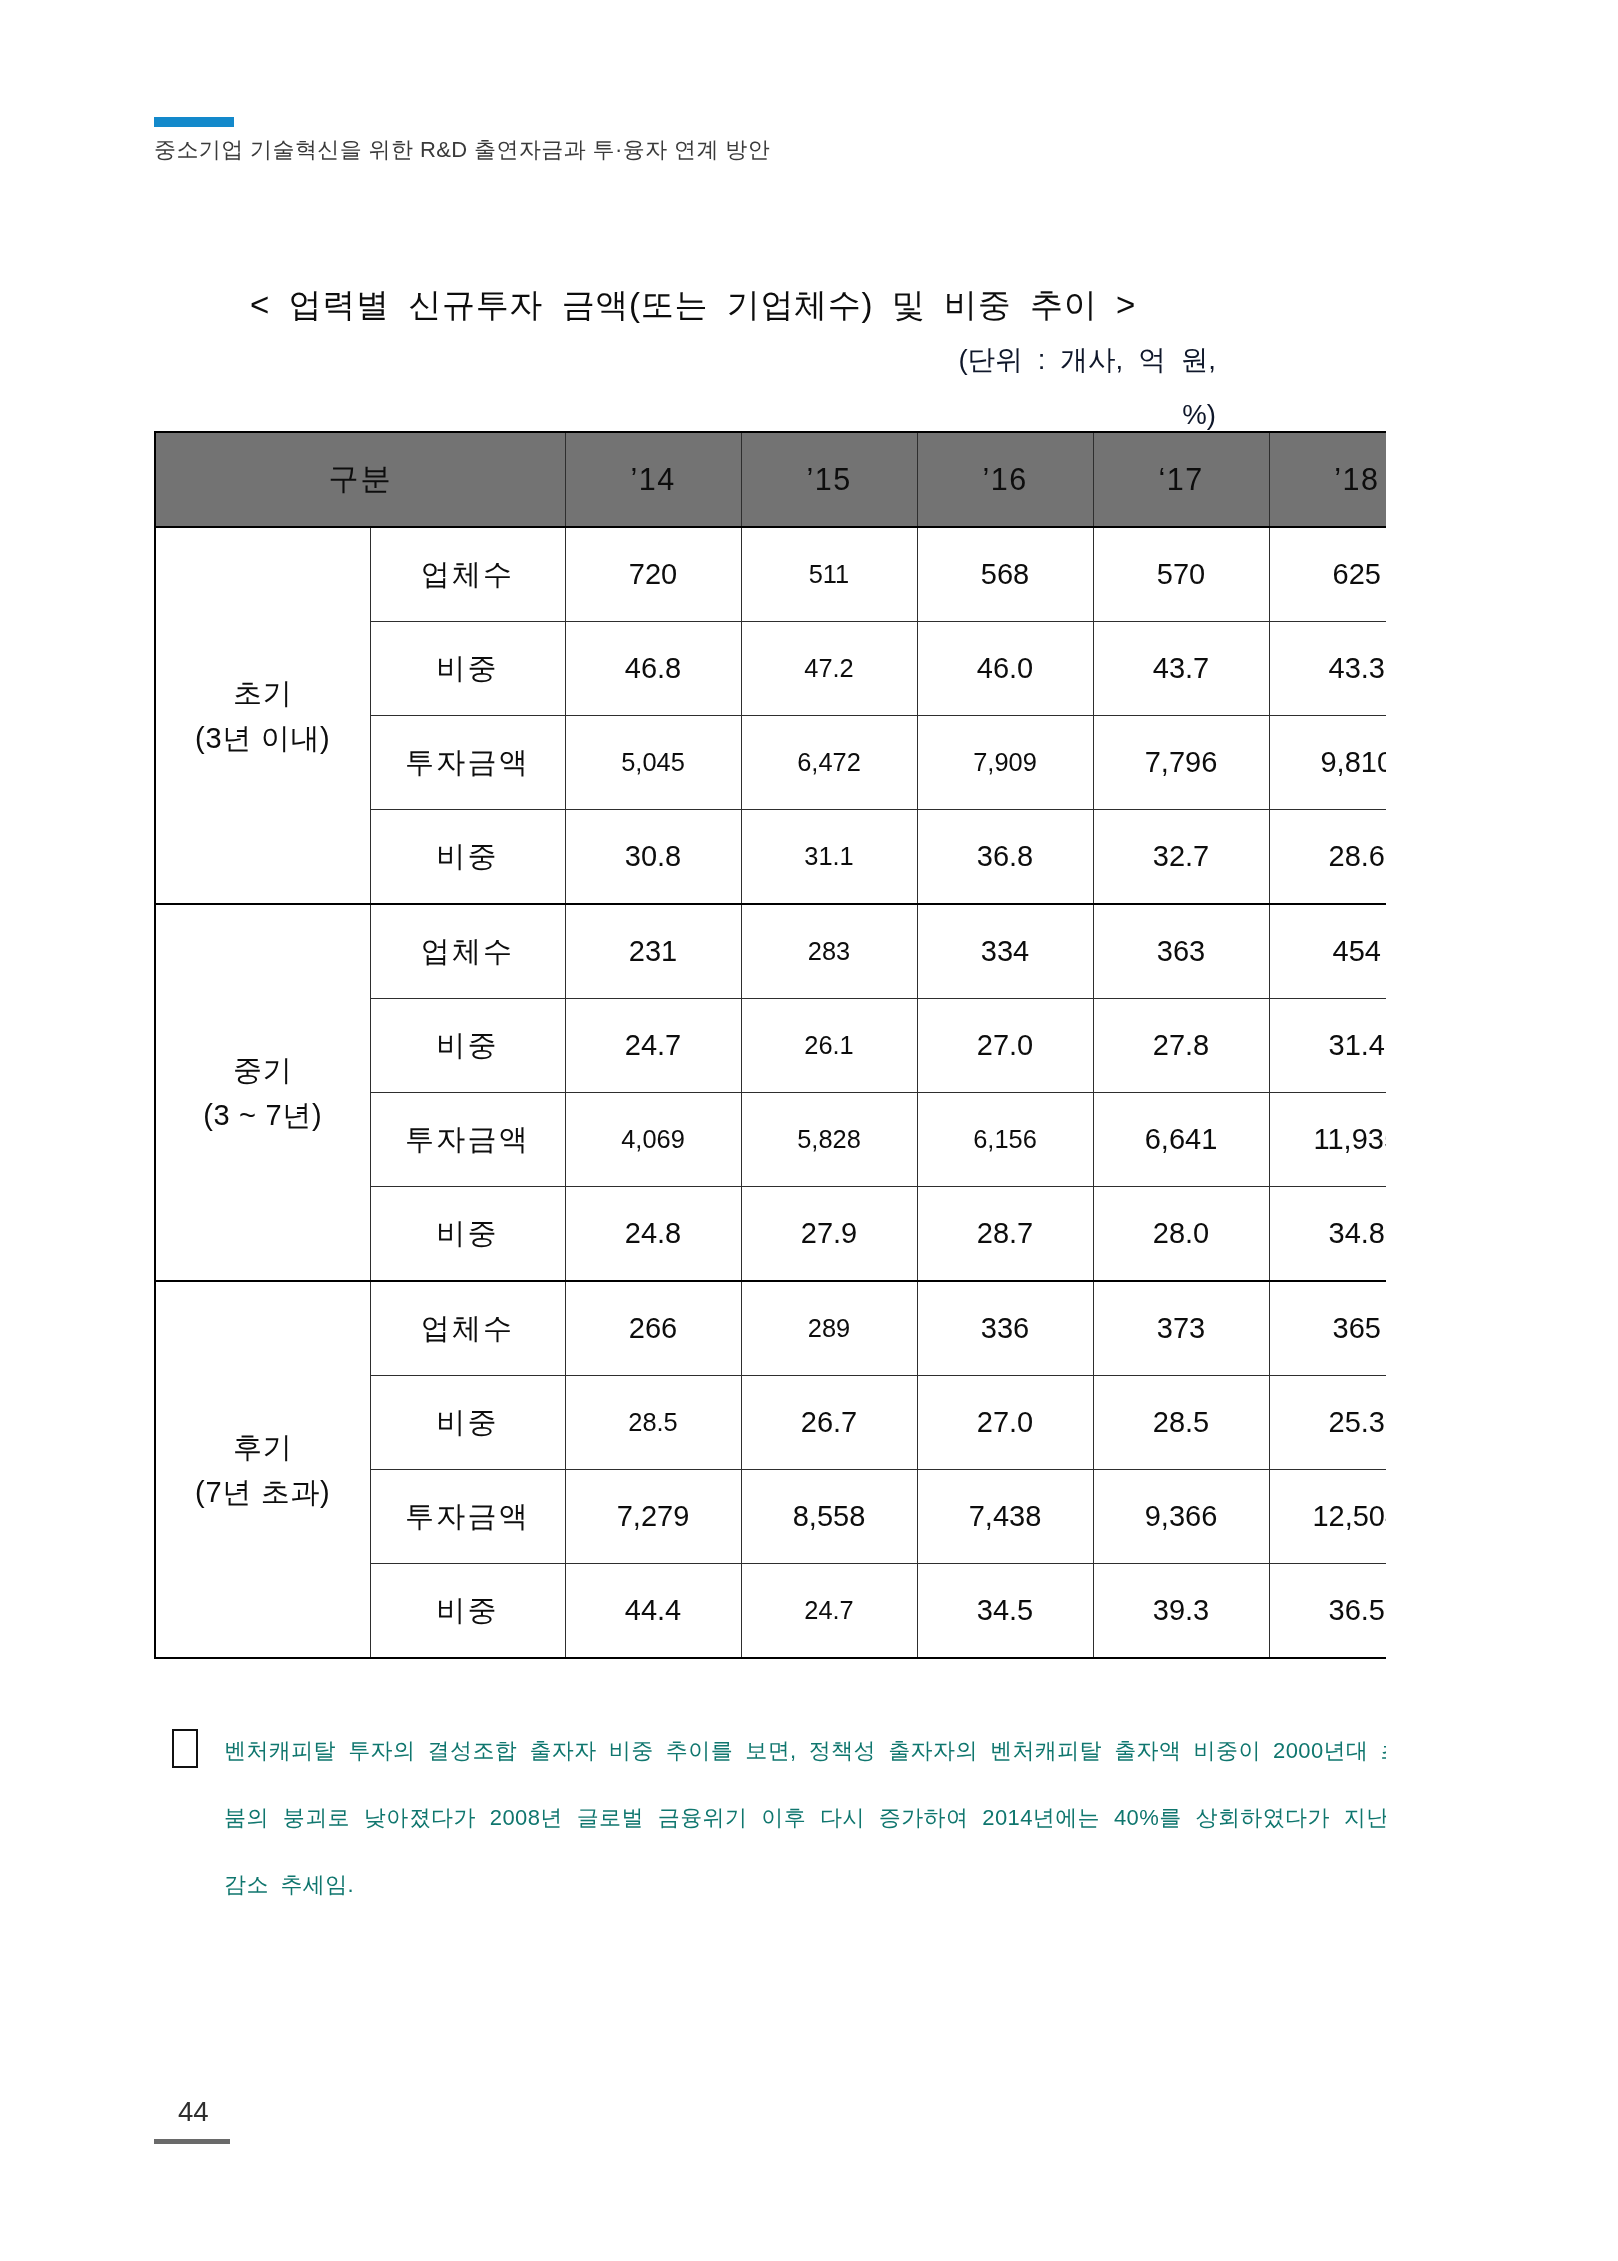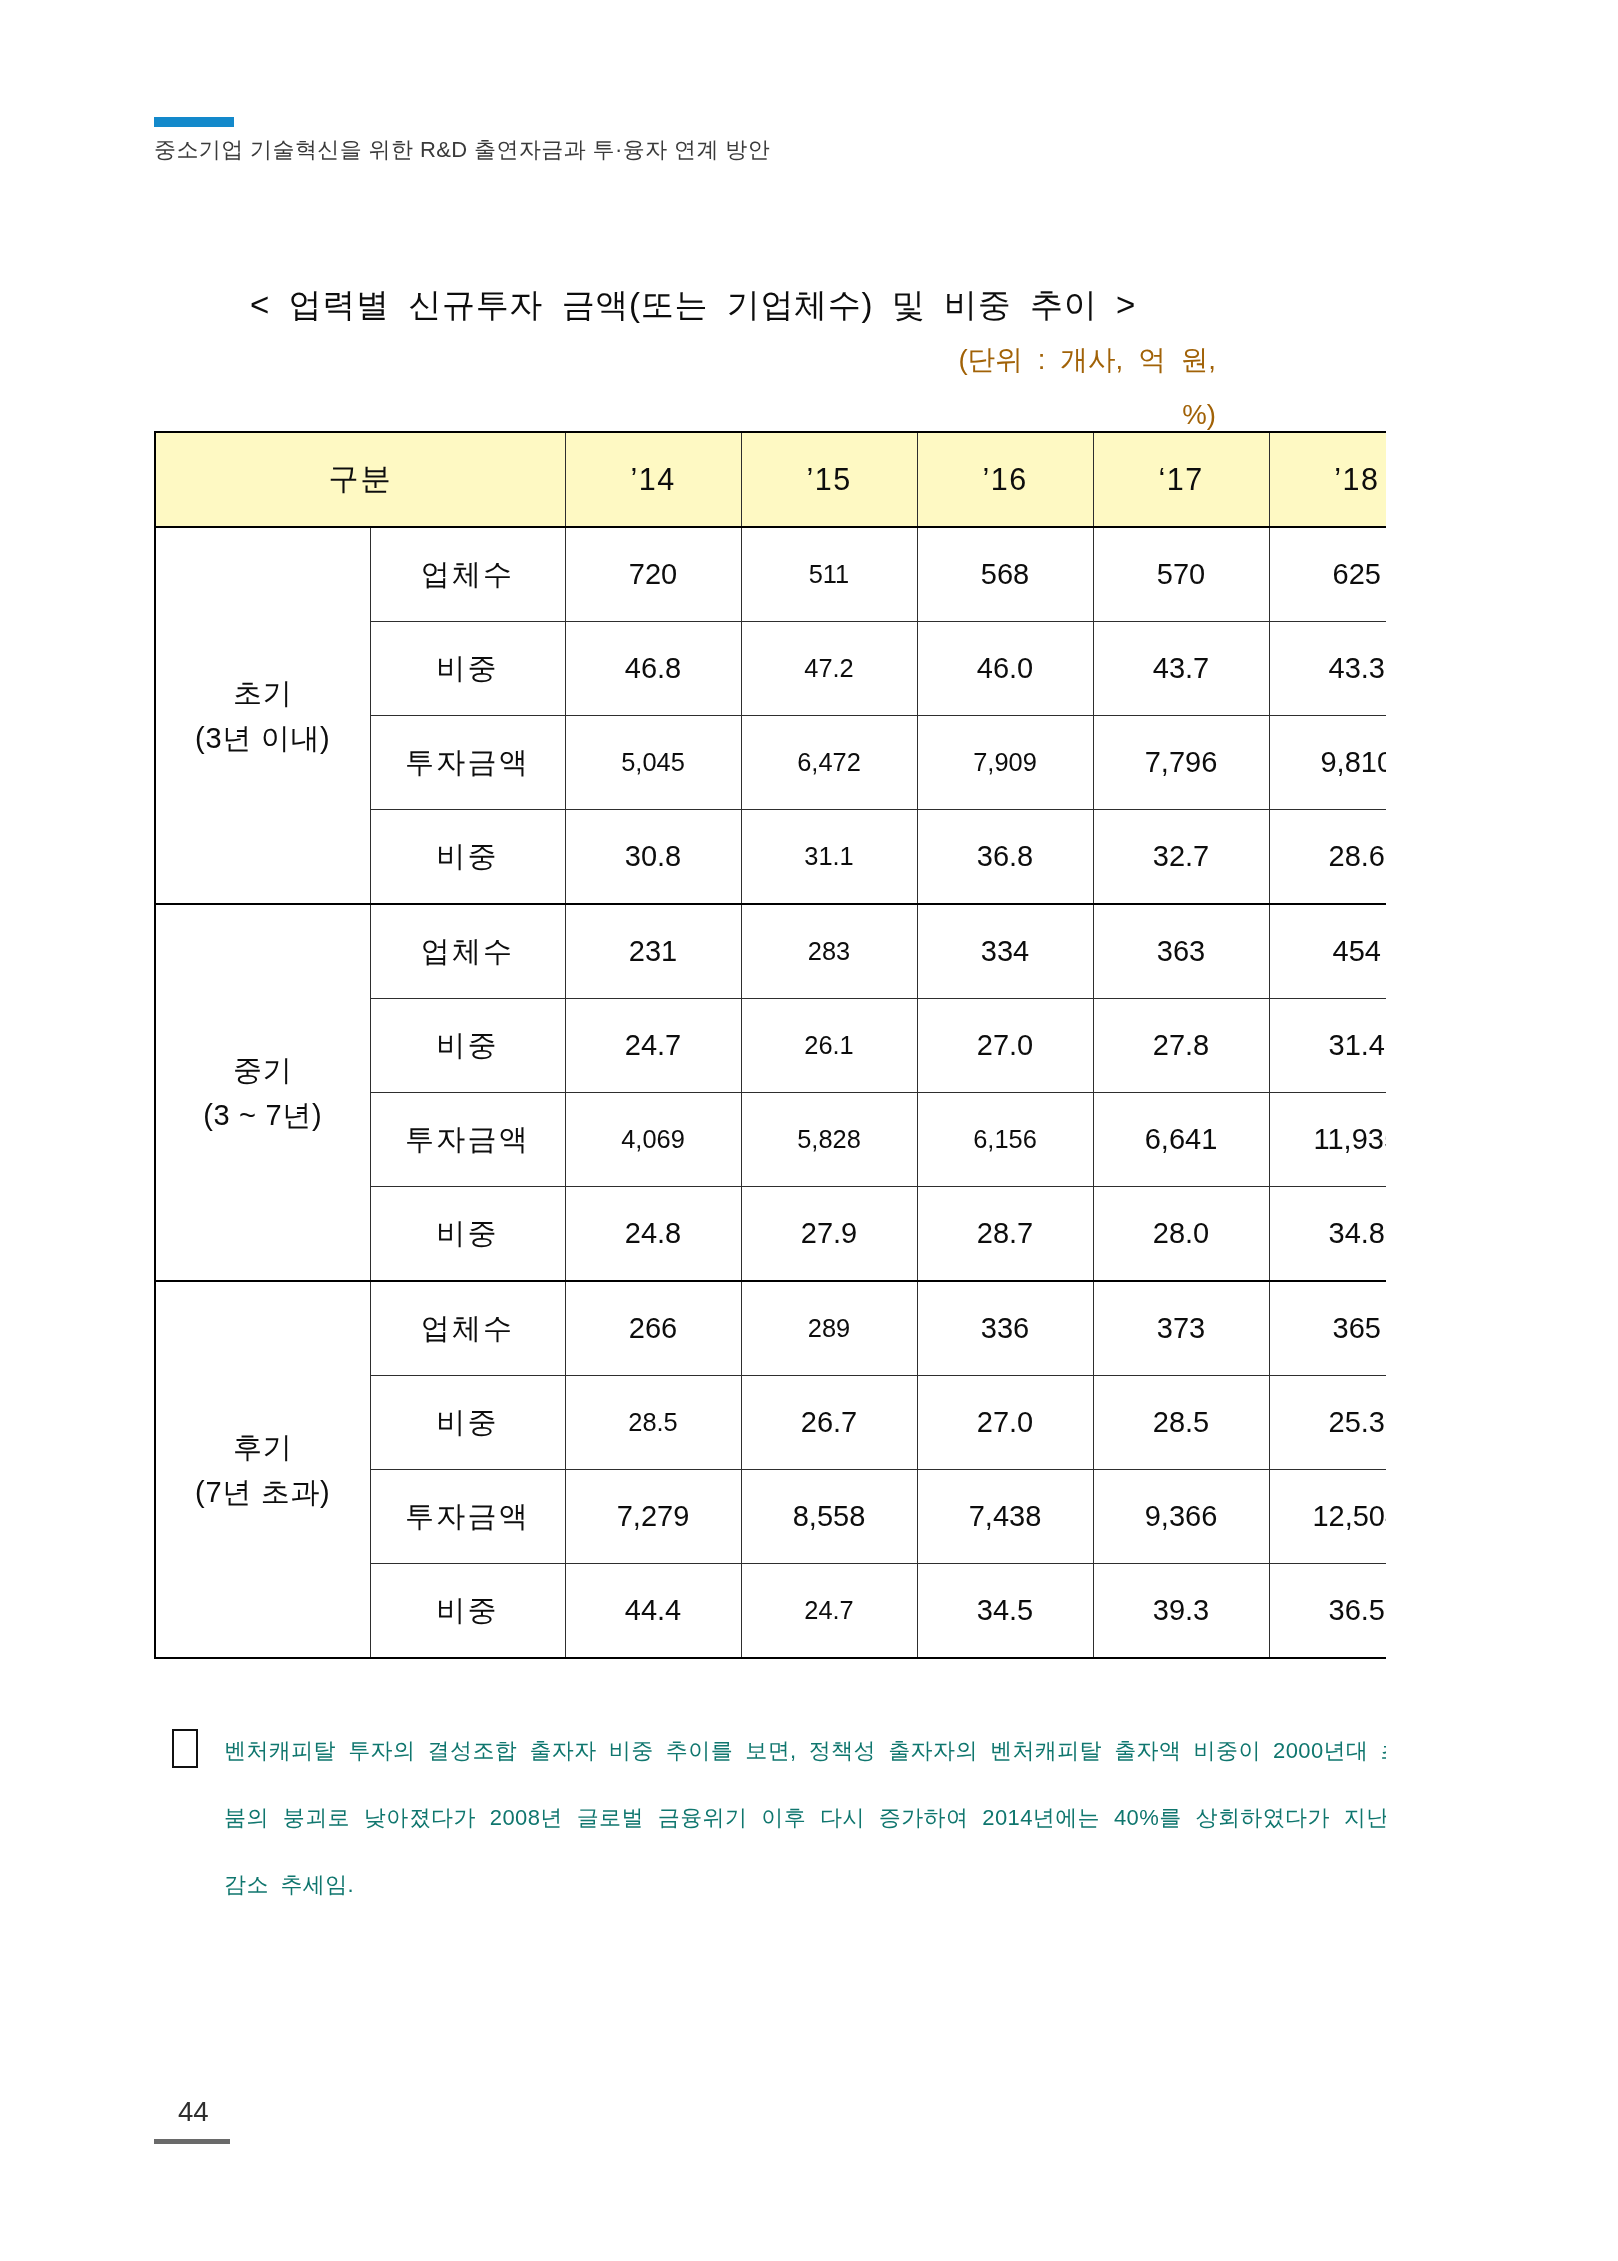--- a/index.html
+++ b/index.html
@@ -24,37 +24,37 @@
   }
 
   
   .table-title{
     position:absolute;left:0;top:283px;width:100%;
     text-align:center;font-size:33px;color:#0d0d0d;
     letter-spacing:0.7px;word-spacing:8.7px;
   }
   .unit-note{
     position:absolute;right:170px;top:332px;
-    text-align:right;font-size:27.6px;line-height:55px;color:#a16207;
+    text-align:right;font-size:27.6px;line-height:55px;color:#0f172a;
     word-spacing:7.3px;
   }
 
   
   table.data-table{
     position:absolute;left:154px;top:431px;
     width:1292px;border-collapse:collapse;table-layout:fixed;
     border:2.2px solid #000;
   }
   .data-table th,.data-table td{
     border:1.5px solid #2e2e2e;
     text-align:center;vertical-align:middle;
     padding:0;
   }
   .data-table thead th{
-    height:93px;background:#fef9c3;
+    height:93px;background:#737373;
     font-size:30.5px;font-weight:normal;color:#0d0d0d;letter-spacing:1.5px;
     border-bottom:2.2px solid #000;
   }
   .data-table tbody td{height:93px;font-size:29px;color:#0d0d0d;}
   .data-table tr.group-first td{border-top:2.2px solid #000;}
   td.group-label{line-height:45px;letter-spacing:0.7px;}
   td.row-label{letter-spacing:2.2px;}
   td.val{letter-spacing:0;}
   td.val.sm{font-size:25.4px;text-align:center;}
 

